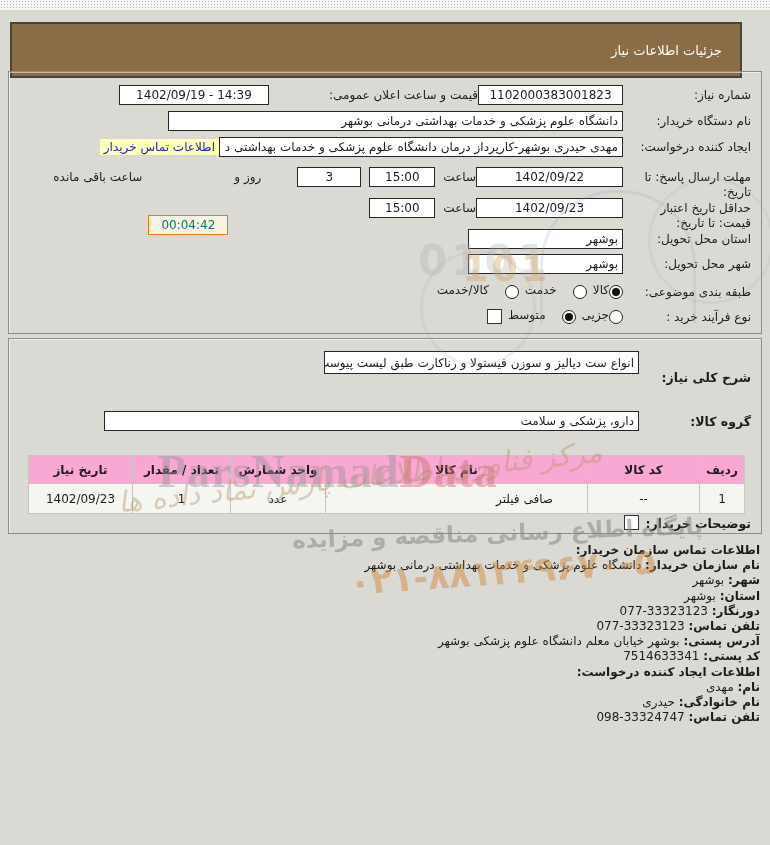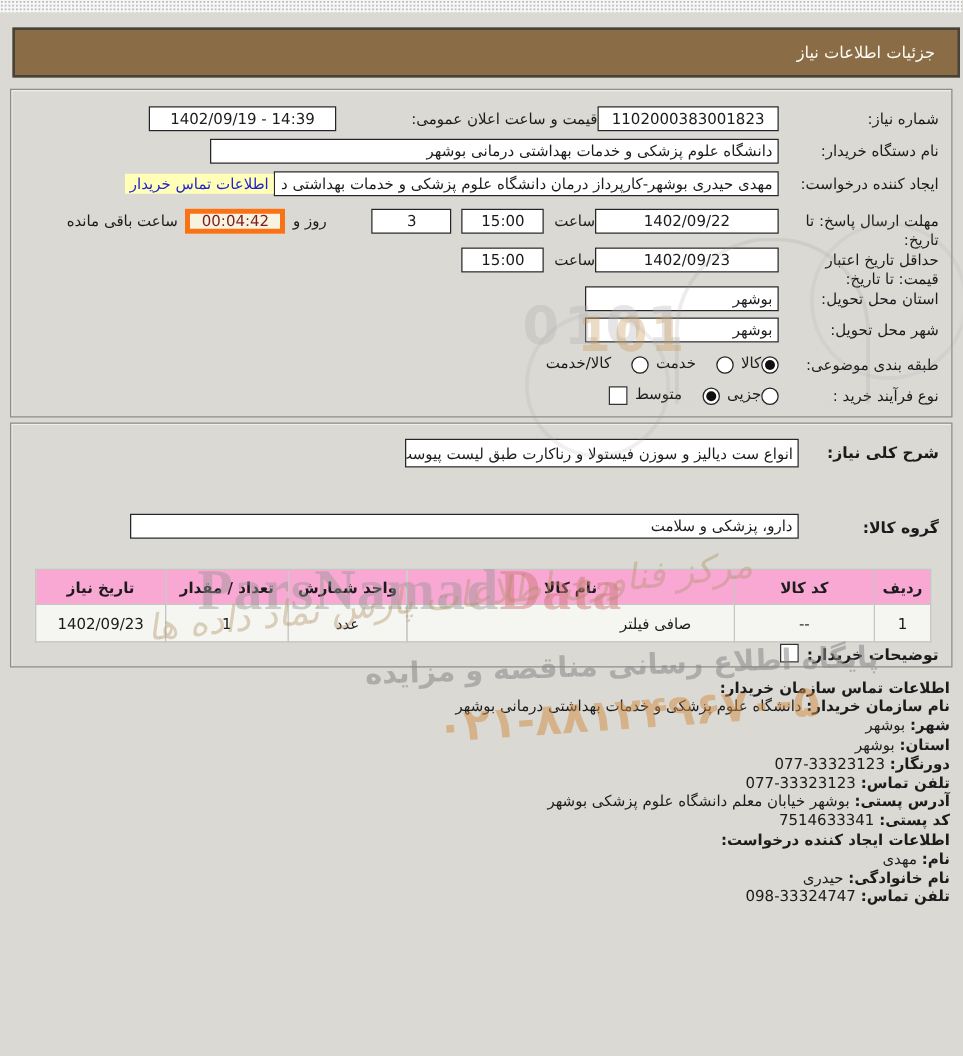--- a/index.html
+++ b/index.html
@@ -11,21 +11,21 @@
   }
   
   .texture-strip{
     position:absolute;top:0;left:0;right:0;height:10px;
     background-color:#f7f7f7;
     background-image:radial-gradient(#bdbdbd 0.8px, transparent 1px);
     background-size:3px 3px;
   }
   
   .header-bar{
-    position:absolute;top:22px;left:10px;right:2px;height:40px;
+    position:absolute;top:22px;left:10px;right:28px;height:56px;
     background:#8a6c46;border:2px solid #474338;box-sizing:border-box;
     display:flex;align-items:center;
   }
   .header-title{color:#fdfdf6;font-size:13px;padding-right:18px;}
 
   .panel{
     position:absolute;left:8px;right:8px;border:1px solid #8d8d8b;
     box-shadow:inset 1px 1px 0 rgba(255,255,255,.55);box-sizing:border-box;
   }
   #panel1{top:71px;height:263px;}
@@ -35,21 +35,21 @@
   .lbl{font-size:12px;padding-top:3px;text-align:right;white-space:nowrap;}
   .w-label{width:128px;flex:none;padding-left:6px;box-sizing:border-box;white-space:normal;line-height:15px;}
   .blbl{font-weight:bold;font-size:12.5px;}
   .box{
     background:#fff;border:1px solid #262626;height:20px;box-sizing:border-box;
     font-size:12px;display:flex;align-items:center;justify-content:center;
     flex:none;overflow:hidden;white-space:nowrap;
   }
   .box.rt{justify-content:flex-start;padding-right:4px;}
   .box.ltr{direction:ltr;}
-  .timerbox{background:#f7f3e1;border:4px solid #f97316;color:#7f1d1d;}
+  .timerbox{background:#f7f3e1;border:1px solid #f97316;color:#0f766e;margin-top:48px;}
   .link{
     color:#2323cc;background:#ffffb8;padding:1px 4px;margin-top:2px;
     font-size:12px;white-space:nowrap;cursor:pointer;
   }
   .radio{width:12px;height:12px;border-radius:50%;background:#fff;border:1px solid #222;
     flex:none;margin-top:3px;position:relative;}
   .radio.sel::after{content:"";position:absolute;inset:2px;background:#101010;border-radius:50%;}
   .cb{width:13px;height:13px;background:#fff;border:1px solid #333;flex:none;margin-top:2px;}
   .gap6{margin-left:6px;} .gap8{margin-left:8px;}
   .gap16{margin-left:16px;} .gap36{margin-left:36px;} .gap60{margin-left:60px;}
@@ -158,21 +158,21 @@
     <div class="lbl gap6" style="padding-top:1px;">جزیی</div>
     <span class="radio gap16 sel"></span>
     <div class="lbl gap6" style="padding-top:1px;">متوسط</div>
     <span class="cb gap36"></span>
   </div>
 </div>
 
 <div class="panel" id="panel2">
 
   <div class="row" style="top:12px;">
-    <div class="lbl blbl" style="width:112px;flex:none;padding-left:20px;box-sizing:border-box;">شرح کلی نیاز:</div>
+    <div class="lbl blbl" style="width:112px;flex:none;padding-left:20px;box-sizing:border-box;margin-top:16px;">شرح کلی نیاز:</div>
     <div class="box rt" style="width:315px;height:23px;">انواع ست دیالیز و سوزن فیستولا و رناکارت طبق لیست پیوست</div>
   </div>
 
 
   <div class="row" style="top:72px;">
     <div class="lbl blbl" style="width:112px;flex:none;padding-left:6px;box-sizing:border-box;">گروه کالا:</div>
     <div class="box rt" style="width:535px;">دارو، پزشکی و سلامت</div>
   </div>
 
   <table class="goods" style="top:116px;right:16px;width:716px;">

